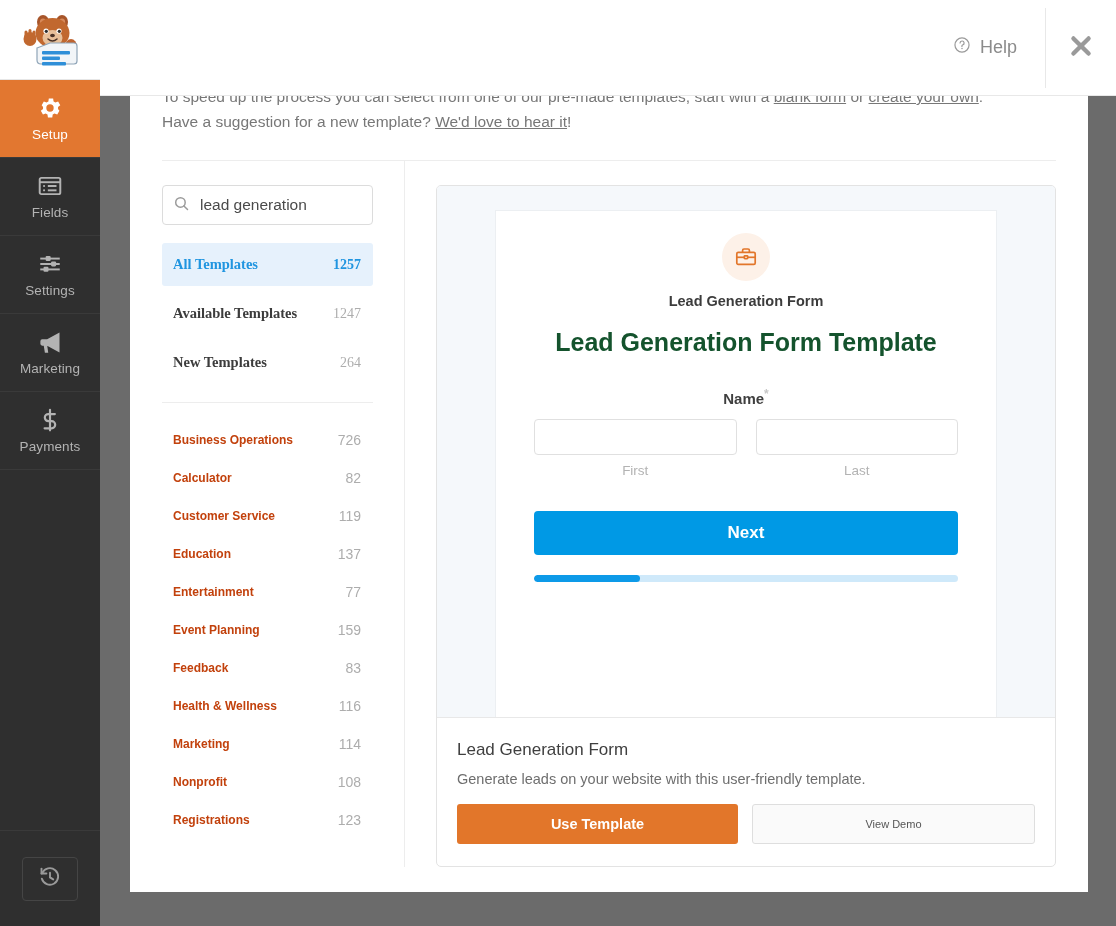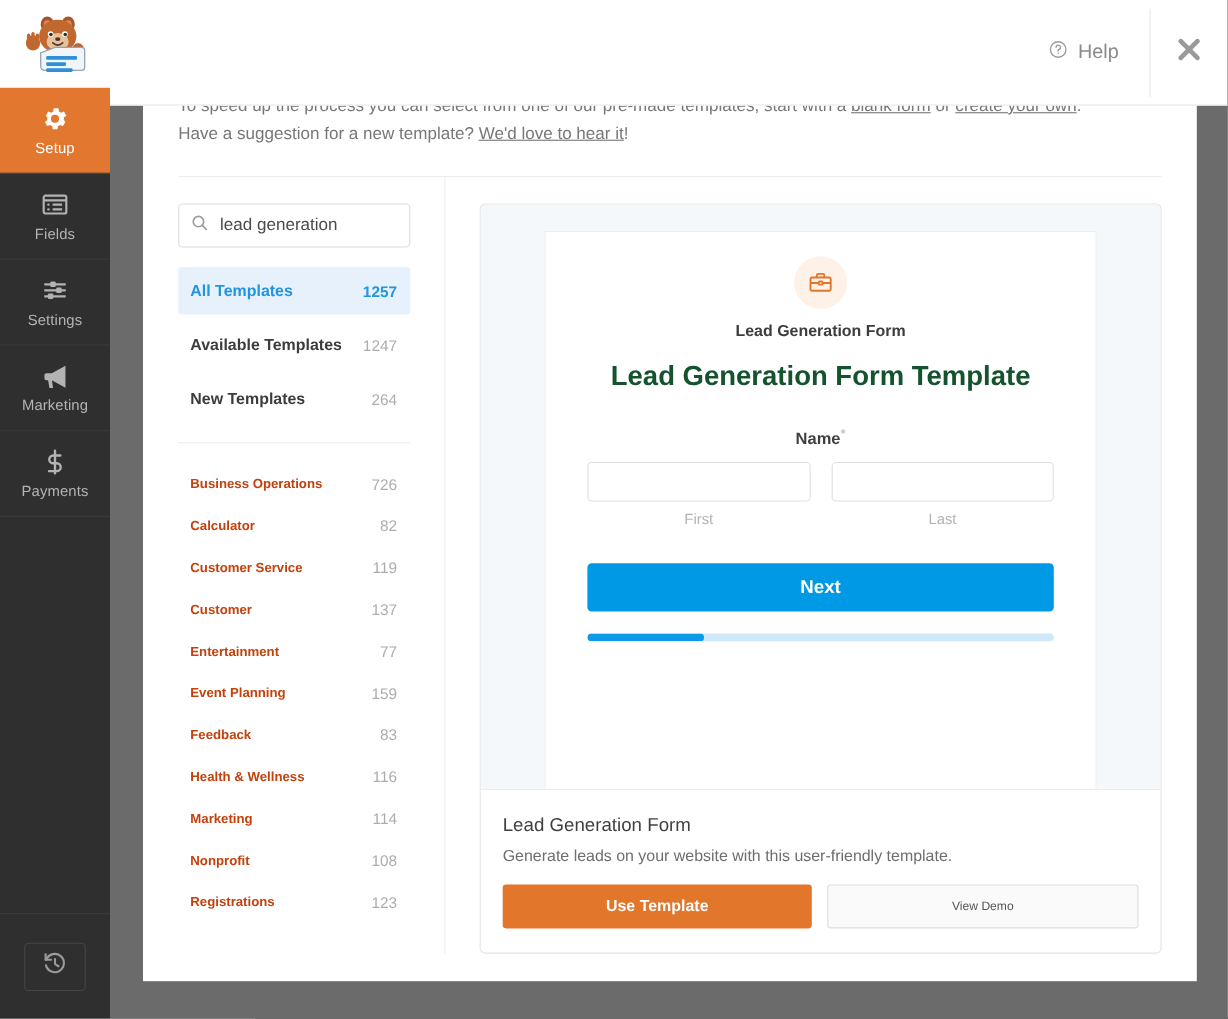--- a/index.html
+++ b/index.html
@@ -129,20 +129,21 @@
     background: transparent;
   }
   .filter-list { margin-top: 18px; }
   .filter-row {
     display: flex; align-items: center; justify-content: space-between;
     height: 43px;
     padding: 0 12px 0 11px;
     border-radius: 3px;
     cursor: pointer;
     margin-bottom: 6px;
+    font-family: Liberation Serif, serif;
   }
   .filter-row .f-label { font-size: 14.5px; color: #3c3c3c; font-weight: 600; }
   .filter-row .f-count { font-size: 14px; color: #adadad; }
   .filter-row.active { background: #e6f1fc; }
   .filter-row.active .f-label { color: #2095e0; font-weight: 700; }
   .filter-row.active .f-count { color: #2095e0; font-weight: 700; }
 
   .filter-divider {
     height: 1px; background: #ededed;
     margin: 18px 0 22px 0;
@@ -428,21 +429,21 @@
           </div>
           <div class="cat-row">
             <span class="c-label">Calculator</span>
             <span class="c-count">82</span>
           </div>
           <div class="cat-row">
             <span class="c-label">Customer Service</span>
             <span class="c-count">119</span>
           </div>
           <div class="cat-row">
-            <span class="c-label">Customer</span>
+            <span class="c-label">Education</span>
             <span class="c-count">137</span>
           </div>
           <div class="cat-row">
             <span class="c-label">Entertainment</span>
             <span class="c-count">77</span>
           </div>
           <div class="cat-row">
             <span class="c-label">Event Planning</span>
             <span class="c-count">159</span>
           </div>

